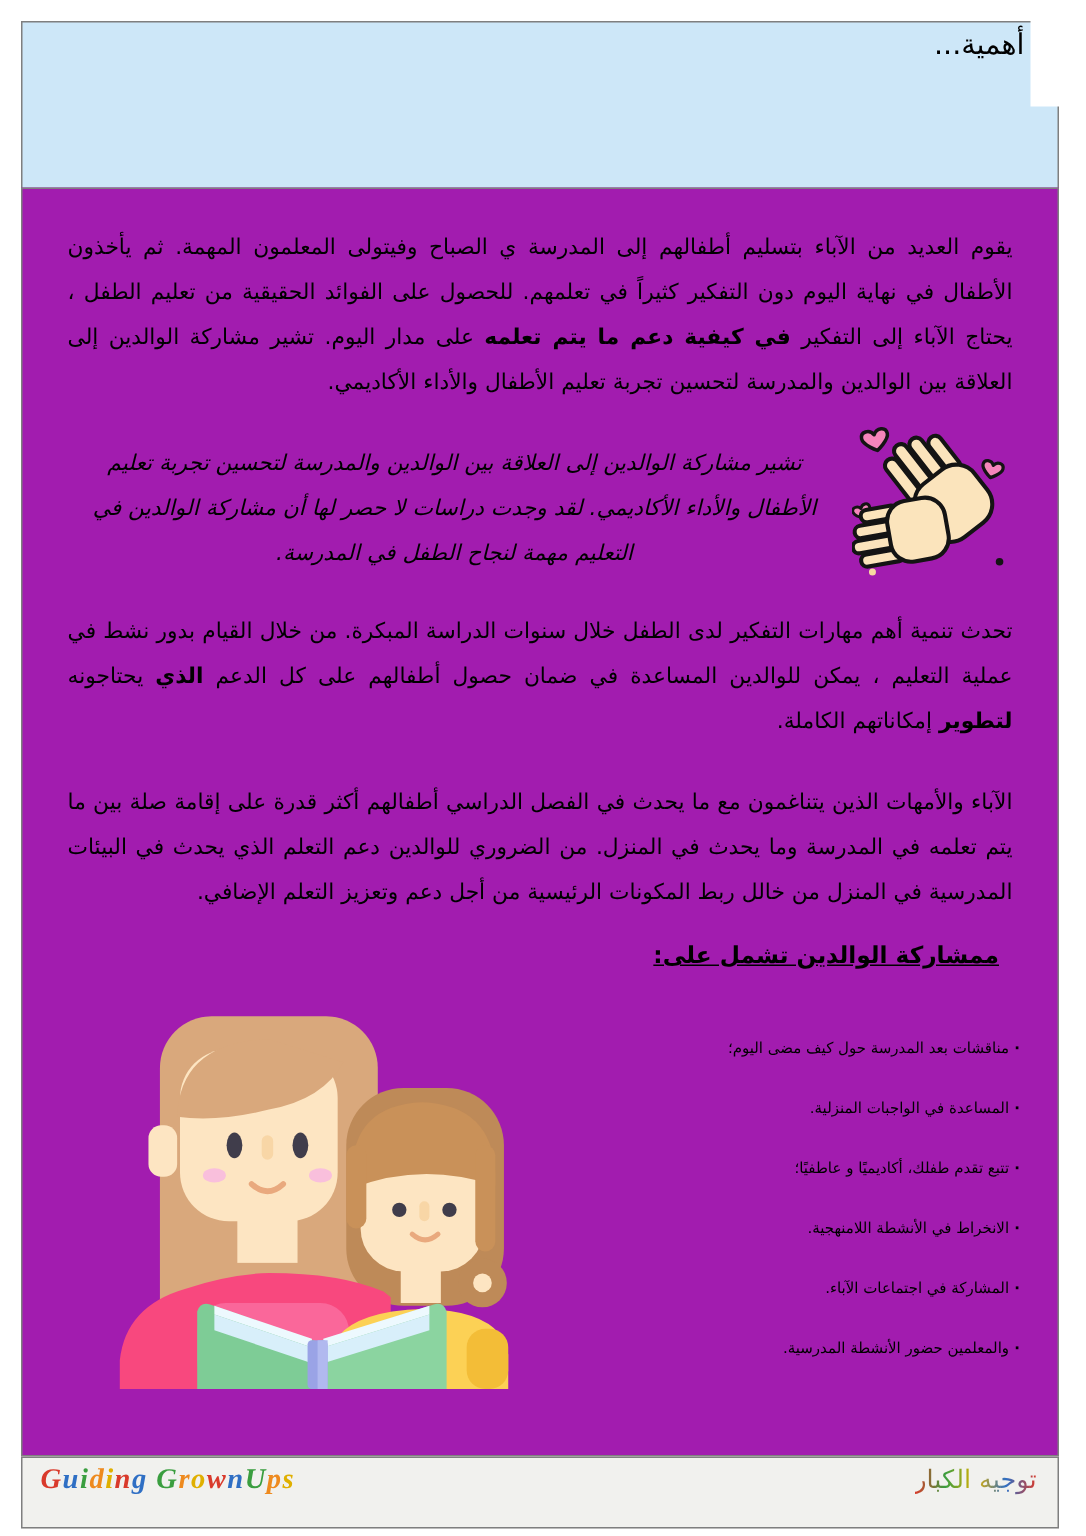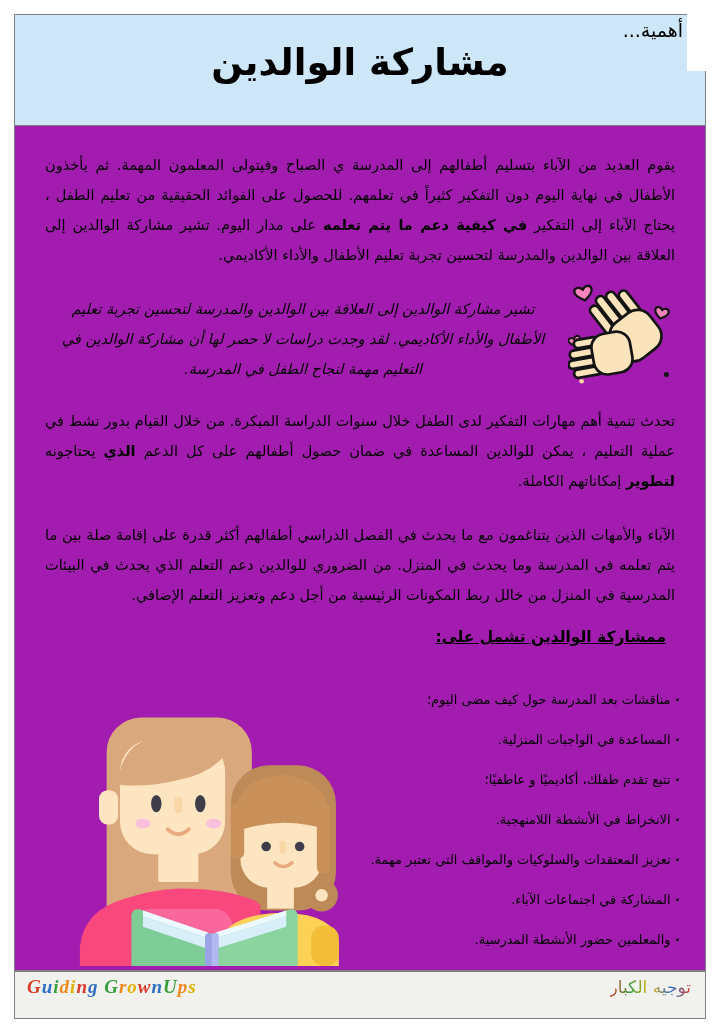--- a/index.html
+++ b/index.html
@@ -70,21 +70,21 @@
     flex:1;direction:rtl;margin-right:0;
   }
   .section-heading{
     font-size:15.5px;font-weight:bold;
     text-decoration:underline;
     margin:2px 14px 44px 0;
     text-align:right;direction:rtl;
   }
   .bullets{direction:rtl;text-align:right;padding-left:6px;}
   .bullet-item{
-    font-size:13px;line-height:20px;
+    font-size:10px;line-height:20px;
     margin:0 0 20px 0;
   }
   .bullet-item .dot{font-weight:bold;}
   
   .footer-box{
     position:absolute;left:14px;top:971px;width:692px;height:48px;
     background:var(--footer-bg);
     border:1px solid var(--box-border);
     box-sizing:border-box;
   }
@@ -108,21 +108,20 @@
   }
 </style>
 </head>
 <body>
 
 <div class="page">
 
   <div class="header-box">
     <div class="corner-notch"></div>
     <div class="header-tag">أهمية...</div>
-    <div class="header-title">مشاركة الوالدين</div>
   </div>
 
   <div class="main-box">
 
     <p class="para"><span>يقوم العديد من الآباء بتسليم أطفالهم إلى المدرسة ي الصباح وفيتولى المعلمون المهمة. ثم يأخذون الأطفال في نهاية اليوم دون التفكير كثيراً في تعلمهم. للحصول على الفوائد الحقيقية من تعليم الطفل ، يحتاج الآباء إلى التفكير </span><b>في كيفية دعم ما يتم تعلمه</b><span> على مدار اليوم. تشير مشاركة الوالدين إلى العلاقة بين الوالدين والمدرسة لتحسين تجربة تعليم الأطفال والأداء الأكاديمي.</span></p>
 
     <div class="para-row">
       <div class="clap-wrap">
         <svg width="112" height="112" viewBox="0 0 115 115">
 
@@ -216,21 +215,20 @@
         </svg>
       </div>
 
       <div class="section-col">
         <div class="section-heading">ممشاركة الوالدين تشمل على:</div>
         <div class="bullets">
             <div class="bullet-item"><span class="dot">· </span><span>مناقشات بعد المدرسة حول كيف مضى اليوم؛</span></div>
             <div class="bullet-item"><span class="dot">· </span><span>المساعدة في الواجبات المنزلية.</span></div>
             <div class="bullet-item"><span class="dot">· </span><span>تتبع تقدم طفلك، أكاديميًا و عاطفيًا؛</span></div>
             <div class="bullet-item"><span class="dot">· </span><span>الانخراط في الأنشطة اللامنهجية.</span></div>
-            <div class="bullet-item"><span class="dot">· </span><span>تعزيز المعتقدات والسلوكيات والمواقف التي تعتبر مهمة.</span></div>
             <div class="bullet-item"><span class="dot">· </span><span>المشاركة في اجتماعات الآباء.</span></div>
             <div class="bullet-item"><span class="dot">· </span><span>والمعلمين حضور الأنشطة المدرسية.</span></div>
           </div>
       </div>
 
     </div>
   </div>
 
   <div class="footer-box">
     <div class="brand-en"><span style="color: rgb(217, 58, 43);">G</span><span style="color: rgb(47, 111, 196);">u</span><span style="color: rgb(58, 158, 63);">i</span><span style="color: rgb(238, 138, 30);">d</span><span style="color: rgb(224, 176, 0);">i</span><span style="color: rgb(217, 58, 43);">n</span><span style="color: rgb(47, 111, 196);">g</span><span> </span><span style="color: rgb(58, 158, 63);">G</span><span style="color: rgb(238, 138, 30);">r</span><span style="color: rgb(224, 176, 0);">o</span><span style="color: rgb(217, 58, 43);">w</span><span style="color: rgb(47, 111, 196);">n</span><span style="color: rgb(58, 158, 63);">U</span><span style="color: rgb(238, 138, 30);">p</span><span style="color: rgb(224, 176, 0);">s</span></div>

